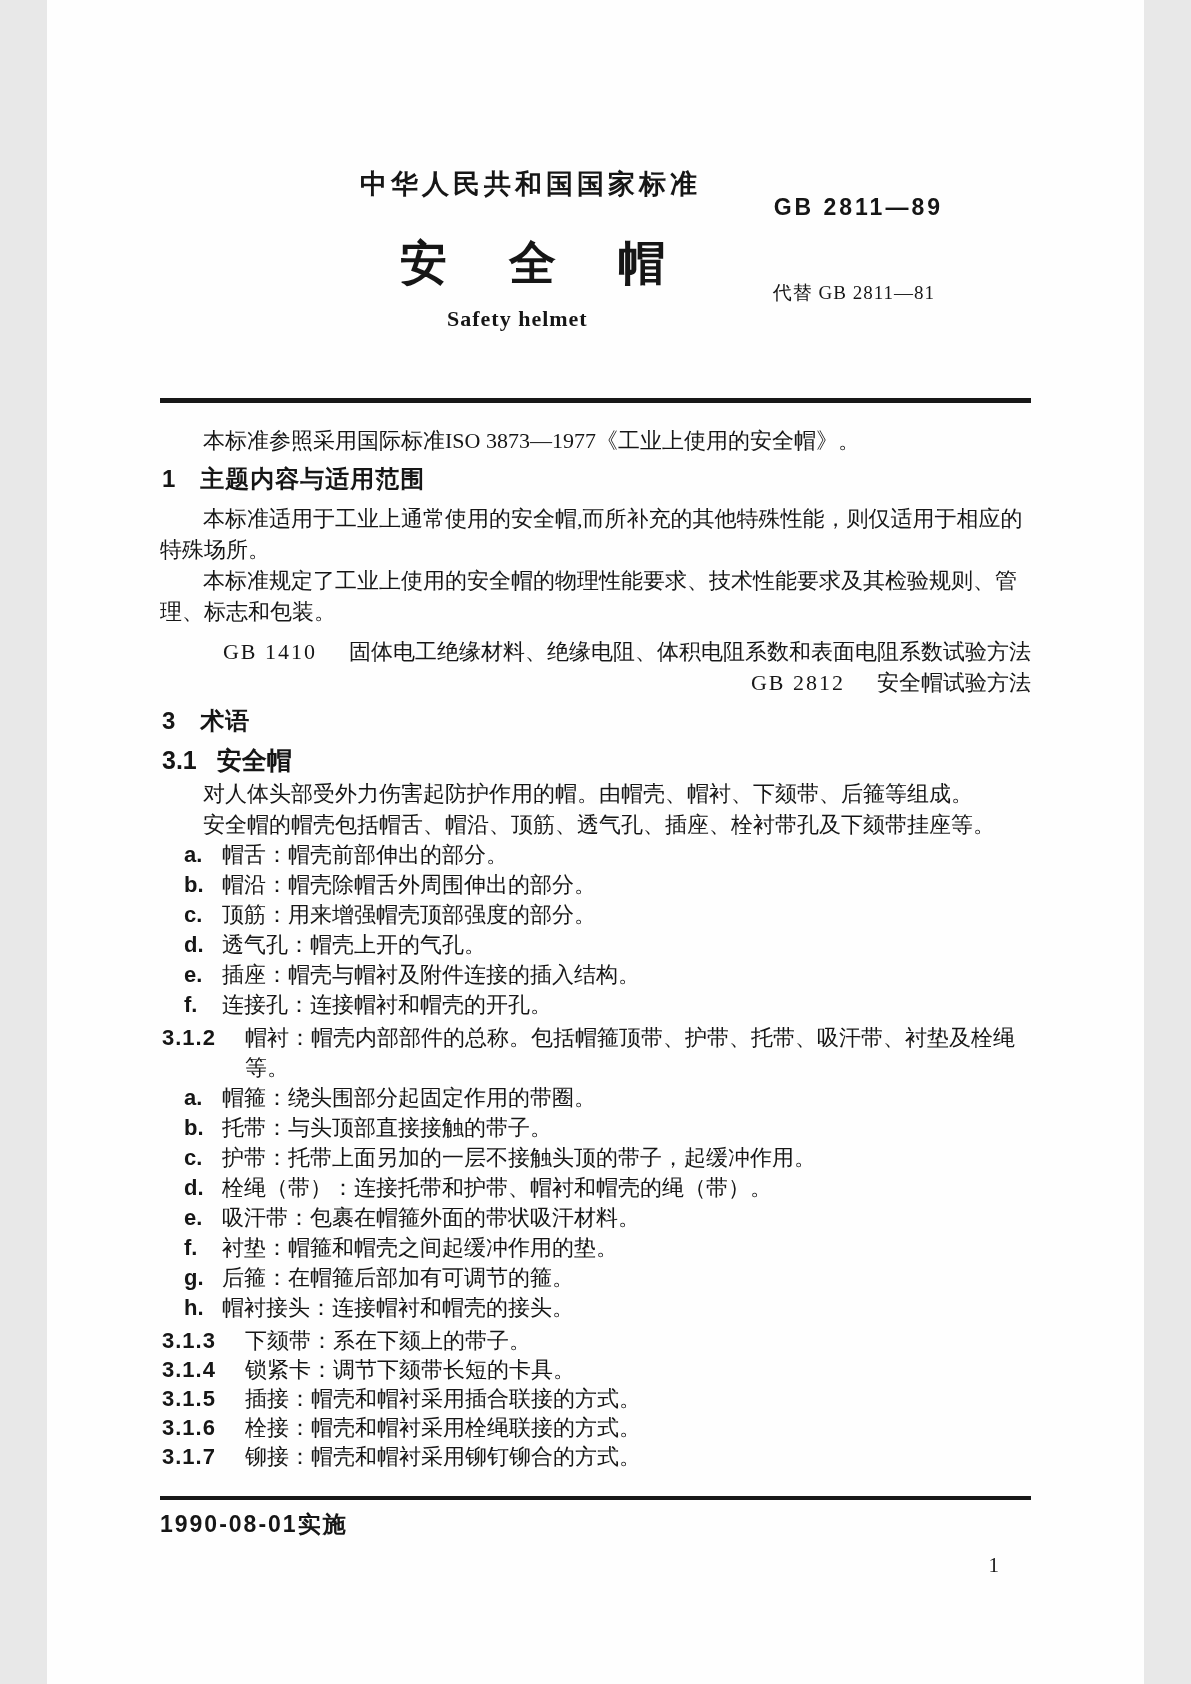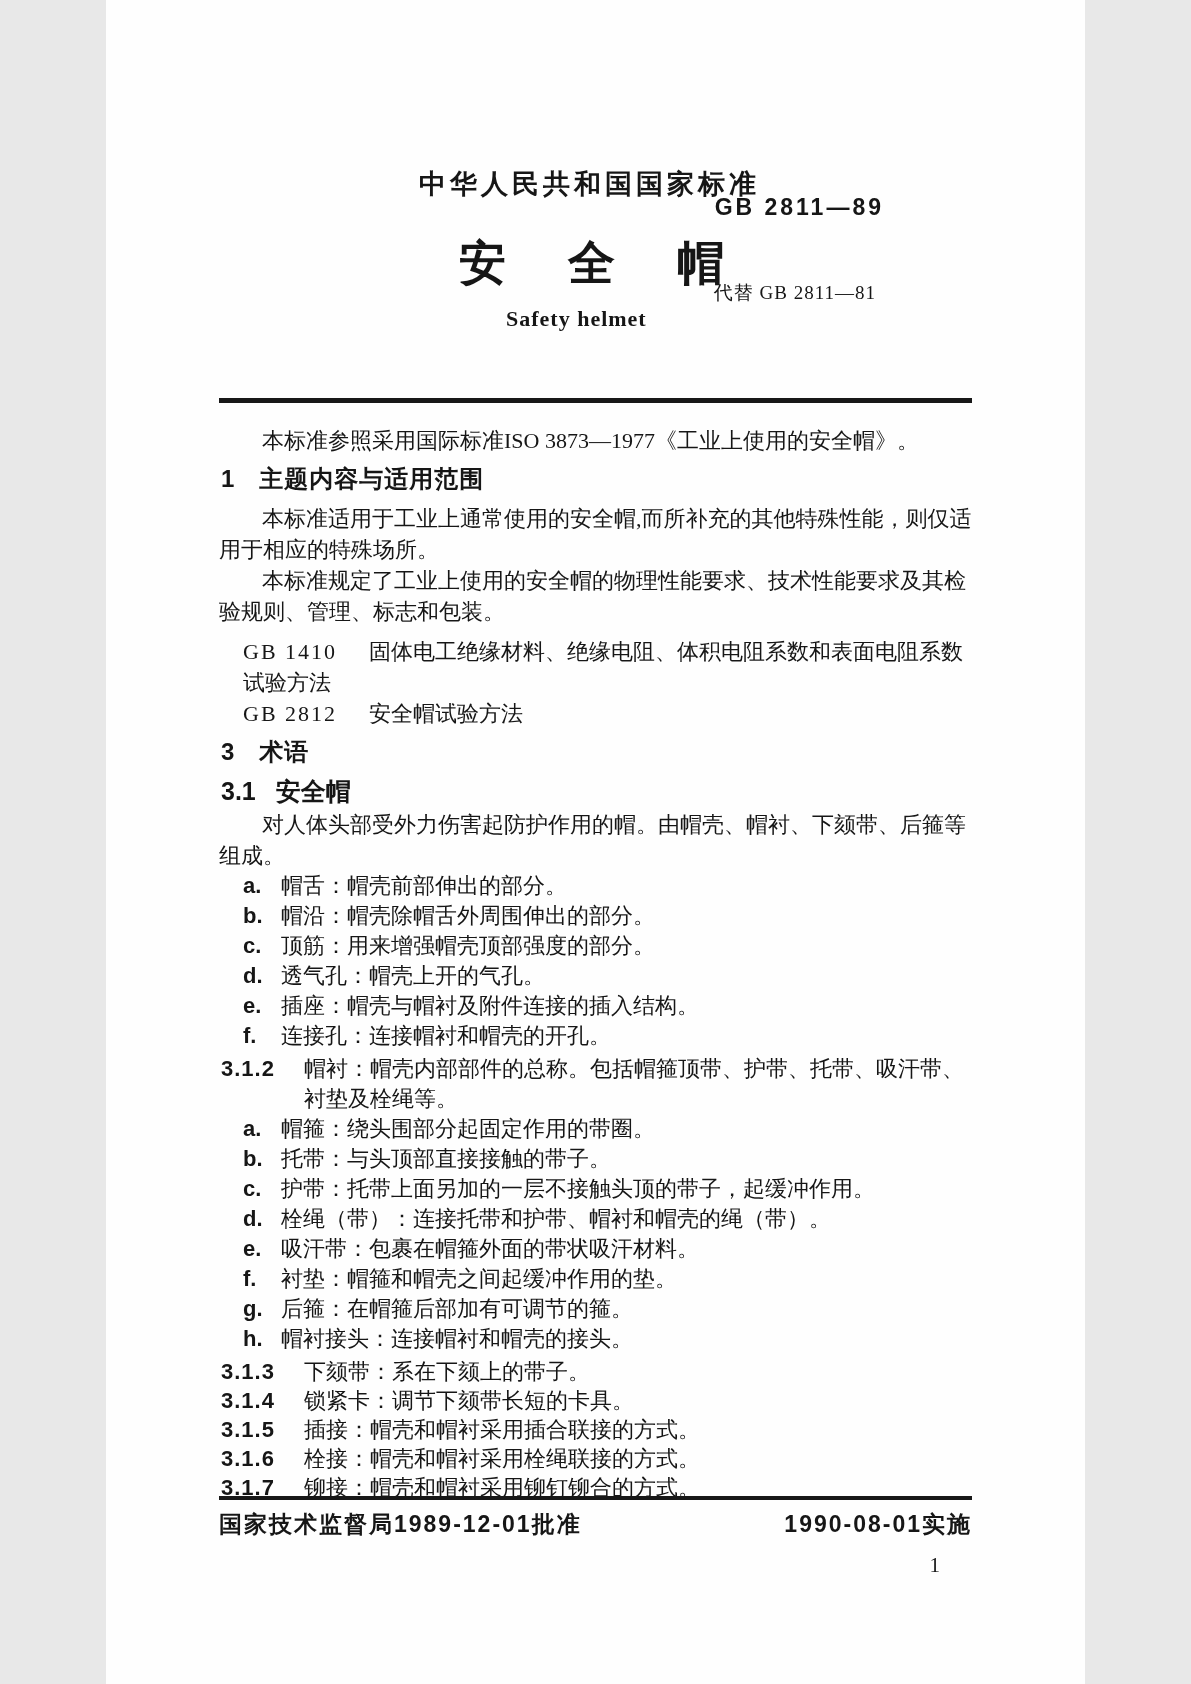--- a/index.html
+++ b/index.html
@@ -1,20 +1,20 @@
 <!DOCTYPE html>
 <html><head>
 <meta charset="utf-8">
 <style>
   * { margin: 0; padding: 0; box-sizing: border-box; }
   html, body { background: #e8e8e8; }
   body { font-family: "Liberation Serif", serif; }
   .page {
     position: relative;
-    width: 979px;
+    width: 1097px;
     height: 1684px;
     margin: 0 auto;
     background: #fefefe;
     color: #161616;
     overflow: hidden;
   }
   .content { padding: 0 113px; }
 
   
   .doc-header { position: relative; height: 232px; margin-top: 166px; }
@@ -48,21 +48,21 @@
   
   .body-area { font-size: 22px; line-height: 31px; }
   .para { text-indent: 43px; margin: 0; }
   .intro { margin-top: 22px; }
   .sec-h {
     font-family: "Liberation Sans", sans-serif;
     font-weight: bold; font-size: 24px;
     margin: 7px 0 9px 2px; letter-spacing: 1px;
   }
   .sec-h .sec-num { margin-right: 24px; }
-  .ref-block { margin: 9px 0 0 24px; }
+  .ref-block { margin: 9px 0 0 24px; text-align: right; }
   .ref-line { line-height: 31px; }
   .ref-code { letter-spacing: 2px; margin-right: 32px; }
   .sub-h {
     font-family: "Liberation Sans", sans-serif;
     font-weight: bold; font-size: 25px;
     margin: 7px 0 2px 2px;
   }
   .sub-h .sec-num { margin-right: 20px; }
   .term-line { margin: 0 0 0 2px; line-height: 30px; display: flex; }
   .term-num {
@@ -130,20 +130,21 @@
 
       <div class="sec-h">
         <span class="sec-num">3</span><span>术语</span>
       </div>
 
       <div class="sub-h">
         <span class="sec-num">3.1</span><span>安全帽</span>
       </div>
       <p class="para">对人体头部受外力伤害起防护作用的帽。由帽壳、帽衬、下颏带、后箍等组成。</p>
 
+      <p class="para">安全帽的帽壳包括帽舌、帽沿、顶筋、透气孔、插座、栓衬带孔及下颏带挂座等。</p>
 
       <div class="item-line">
         <span class="item-label">a.</span>
         <span class="item-text">帽舌：帽壳前部伸出的部分。</span>
       </div>
       <div class="item-line">
         <span class="item-label">b.</span>
         <span class="item-text">帽沿：帽壳除帽舌外周围伸出的部分。</span>
       </div>
       <div class="item-line">
@@ -223,18 +224,17 @@
           <span class="term-text">铆接：帽壳和帽衬采用铆钉铆合的方式。</span>
         </div>
       </div>
 
     </div>
   </div>
 
   <div class="doc-footer">
     <div class="footer-rule"></div>
     <div class="footer-row">
-      <span>国家技术监督局1989-12-01批准</span>
       <span>1990-08-01实施</span>
     </div>
     <div class="page-num">1</div>
   </div>
 </div>
 
 </body></html>

